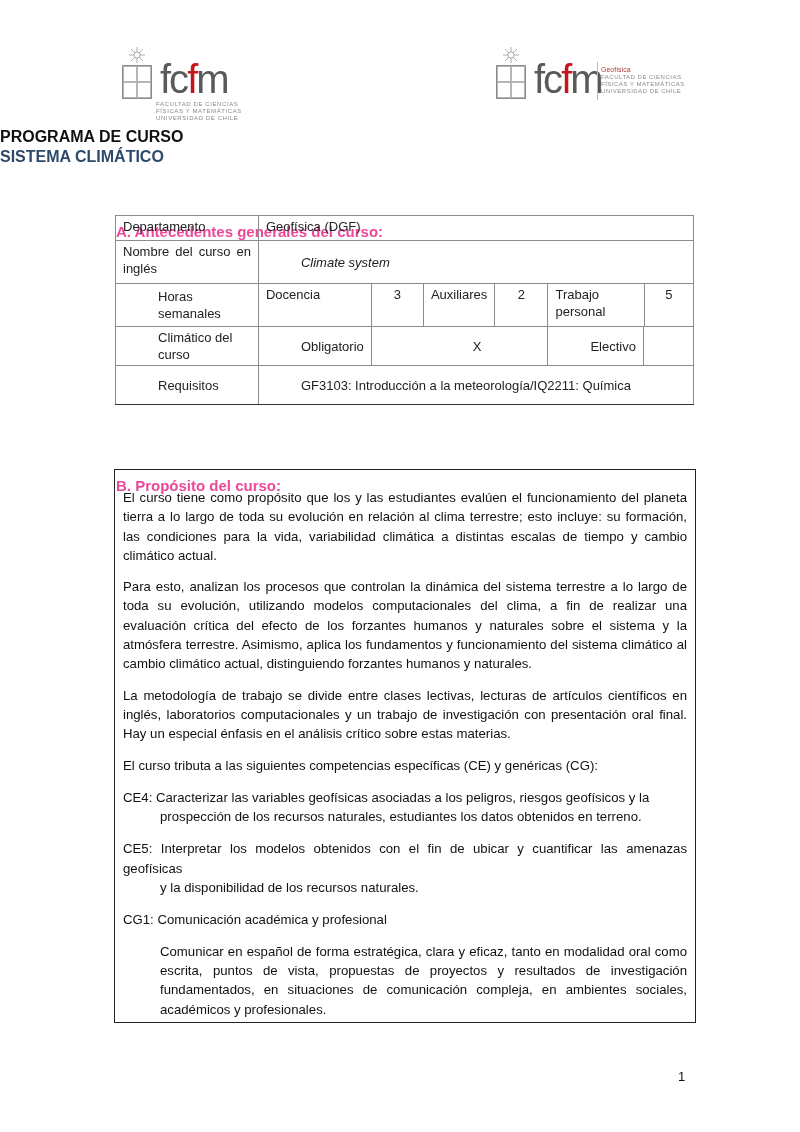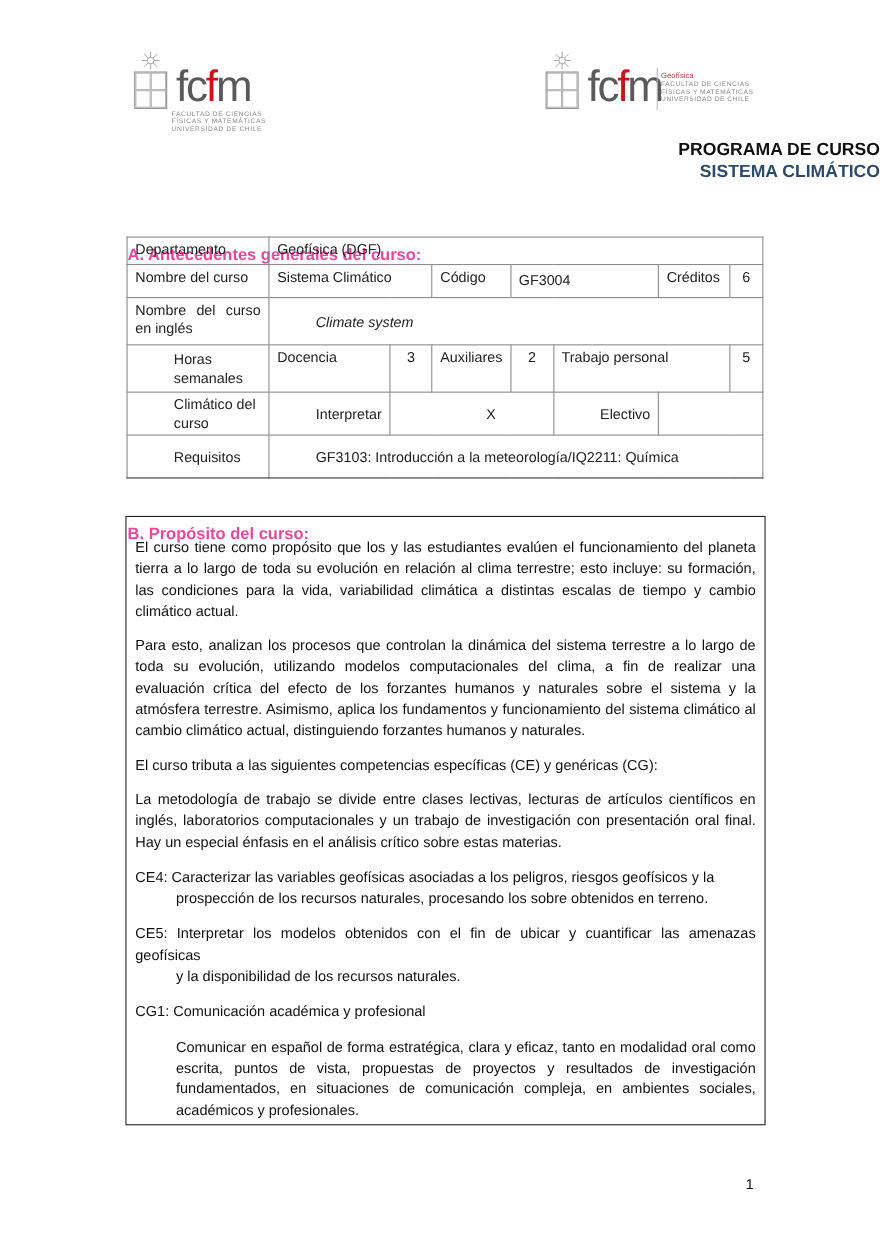--- a/index.html
+++ b/index.html
@@ -28,21 +28,21 @@
       position: absolute; font-size: 6px; line-height: 7px; color: #8a8a8a;
       letter-spacing: 0.6px; text-transform: uppercase;
     }
     .fac-left { left: 156px; top: 101px; }
     .geo-block { position: absolute; left: 601px; top: 65px; }
     .geo-block .geo-title { font-size: 7px; color: #b23a3a; line-height: 9px; }
     .geo-block .geo-line { font-size: 6px; color: #8a8a8a; line-height: 7px; letter-spacing: 0.5px; text-transform: uppercase; }
     .vsep { position: absolute; left: 597px; top: 62px; width: 1px; height: 38px; background: #bbb; }
 
     .title {
-      position: absolute; left: 0; width: 800px; text-align: right;
+      position: absolute; left: 0; width: 800px; text-align: left;
       font-family: "Liberation Sans", sans-serif; font-weight: bold;
     }
     .title-1 { top: 128px; font-size: 16px; color: #111; }
     .title-2 { top: 148px; font-size: 16px; color: #2e4a6b; }
 
     .section-heading {
       position: absolute; left: 116px; font-size: 15px; font-weight: bold; color: #ec4899; margin-top: 38px;
     }
     .sec-a { top: 185px; }
     .sec-b { top: 439px; }
@@ -146,68 +146,60 @@
 <div class="title title-2">SISTEMA CLIMÁTICO</div>
 
 <div class="section-heading sec-a">A.  Antecedentes generales del curso:</div>
 
 <table class="info">
   <tbody>
       <tr class="r-dep">
     <td class="lbl">Departamento</td>
     <td colspan="7">Geofísica (DGF)</td>
   </tr>
-  <tr class="r-nom">
-    <td class="lbl">Nombre del curso</td>
-    <td colspan="2">Sistema Climático</td>
-    <td style="width:44px">Código</td>
-    <td colspan="2" style="padding-top:5px">GF3004</td>
-    <td style="width:52px">Créditos</td>
-    <td class="center">6</td>
-  </tr>
   <tr class="r-eng">
     <td class="lbl" style="text-align:justify">Nombre del curso en inglés</td>
     <td colspan="7" class="italic mid">Climate system</td>
   </tr>
   <tr class="r-hor thick-top">
     <td class="lbl mid">Horas semanales</td>
     <td style="width:72px">Docencia</td>
     <td class="center" style="width:60px">3</td>
     <td>Auxiliares</td>
     <td class="center" style="width:62px">2</td>
     <td colspan="2">Trabajo personal</td>
     <td class="center" style="width:34px">5</td>
   </tr>
   <tr class="r-car thick-top">
     <td class="lbl mid">Climático del curso</td>
-    <td class="mid">Interpretar</td>
+    <td class="mid">Obligatorio</td>
     <td colspan="3" class="center mid">X</td>
     <td class="mid">Electivo</td>
     <td colspan="2" class="center mid"></td>
   </tr>
   <tr class="r-req thick-top">
     <td class="lbl mid">Requisitos</td>
     <td colspan="7" class="mid">GF3103: Introducción a la meteorología/IQ2211: Química</td>
   </tr>
 </tbody>
   </table>
 
 <div class="section-heading sec-b">B.  Propósito del curso:</div>
 
 <div class="purpose-box">
   <p>El curso tiene como propósito que los y las estudiantes evalúen el funcionamiento del planeta tierra a lo largo de toda su evolución en relación al clima terrestre; esto incluye: su formación, las condiciones para la vida, variabilidad climática a distintas escalas de tiempo y cambio climático actual.</p>
   <p>Para esto, analizan los procesos que controlan la dinámica del sistema terrestre a lo largo de toda su evolución, utilizando modelos computacionales del clima, a fin de realizar una evaluación crítica del efecto de los forzantes humanos y naturales sobre el sistema y la atmósfera terrestre. Asimismo, aplica los fundamentos y funcionamiento del sistema climático al cambio climático actual, distinguiendo forzantes humanos y naturales.</p>
+  <p>La metodología de trabajo se divide entre clases lectivas, lecturas de artículos científicos en inglés, laboratorios computacionales y un trabajo de investigación con presentación oral final. Hay un especial énfasis en el análisis crítico sobre estas materias.</p>
   <p>El curso tributa a las siguientes competencias específicas (CE) y genéricas (CG):</p>
-  <p>La metodología de trabajo se divide entre clases lectivas, lecturas de artículos científicos en inglés, laboratorios computacionales y un trabajo de investigación con presentación oral final. Hay un especial énfasis en el análisis crítico sobre estas materias.</p>
 
   <div class="comp">
   </div>
   <div class="comp">
     <span class="comp-line"><span>CE4:</span> <span>Caracterizar las variables geofísicas asociadas a los peligros, riesgos geofísicos y la</span></span>
-    <span class="hang">prospección de los recursos naturales, procesando los sobre obtenidos en terreno.</span>
+    <span class="hang">prospección de los recursos naturales, estudiantes los datos obtenidos en terreno.</span>
   </div>
   <div class="comp">
     <span class="comp-line"><span>CE5:</span> <span>Interpretar los modelos obtenidos con el fin de ubicar y cuantificar las amenazas geofísicas</span></span>
     <span class="hang">y la disponibilidad de los recursos naturales.</span>
   </div>
   <div class="comp" style="margin-bottom:6px">
     <span class="comp-line"><span>CG1:</span> <span>Comunicación académica y profesional</span></span>
   </div>
   <p class="cg-desc">Comunicar en español de forma estratégica, clara y eficaz, tanto en modalidad oral como escrita, puntos de vista, propuestas de proyectos y resultados de investigación fundamentados, en situaciones de comunicación compleja, en ambientes sociales, académicos y profesionales.</p>
 </div>

